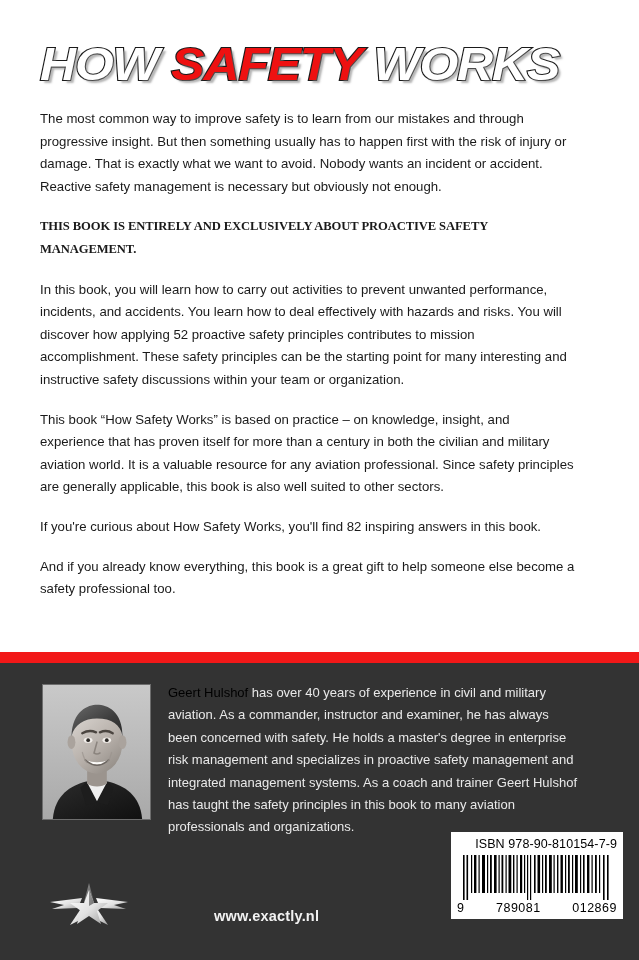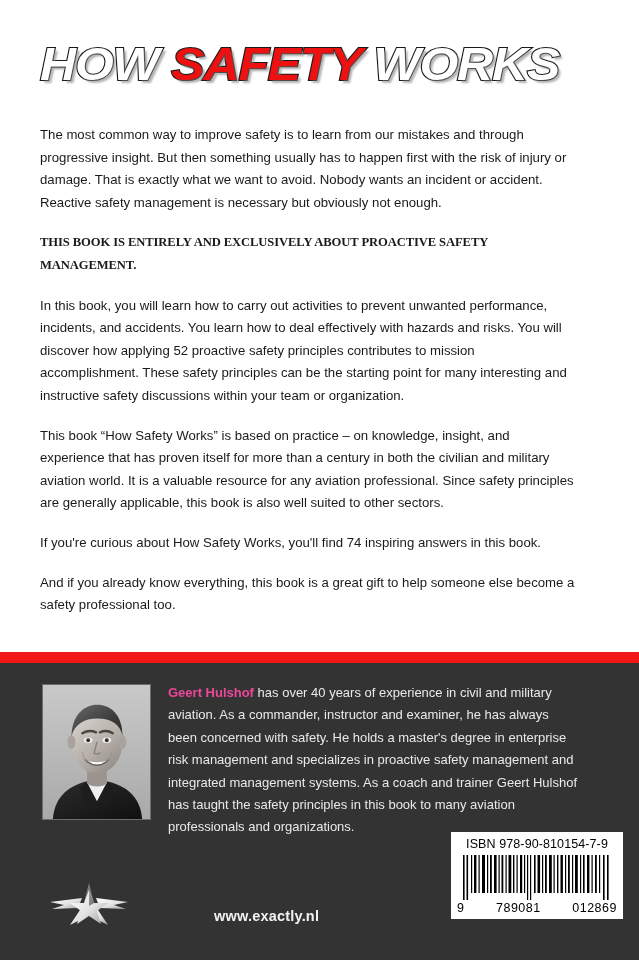--- a/index.html
+++ b/index.html
@@ -35,21 +35,21 @@
   }
   .title .r{
     color:#ee1111;
     -webkit-text-stroke:2.2px #1a1a1a;
     paint-order:stroke fill;
     text-shadow:3px 3px 2px rgba(120,120,120,.55);
   }
 
   
   .body-copy{
-    position:absolute; left:40px; top:124px; width:537px;
+    position:absolute; left:40px; top:108px; width:537px;
     color:#1a1a1a;
   }
   .body-copy p{
     font-size:13.2px;
     line-height:22.6px;
     margin-bottom:17px;
     text-align:left;
   }
   .body-copy p.lead-bold{
     font-weight:bold;
@@ -80,30 +80,30 @@
   }
   .author-photo svg{ display:block; width:100%; height:100%; }
 
   
   .bio{
     position:absolute; left:168px; top:682px; width:412px;
     color:#e9e9e9;
     font-size:13px;
     line-height:22.4px;
   }
-  .bio b{ font-weight:bold; color:#ec4899; }
+  .bio b{ font-weight:normal; color:#000000; }
 
   
   .isbn-box{
     position:absolute; left:451px; top:832px; width:172px; height:87px;
     background:#ffffff;
     padding:5px 6px 3px 6px;
   }
   .isbn-text{
-    text-align:center;
+    text-align:right;
     font-size:12.5px;
     color:#000;
     letter-spacing:.1px;
     line-height:15px;
     margin-bottom:3px;
   }
   .barcode{
     height:45px; width:152px; margin:0 auto;
     display:block;
   }
@@ -140,21 +140,21 @@
       <span class="r">SAFETY</span>
       <span class="w">WORKS</span>
     </div>
   </div>
 
   <div class="body-copy">
     <p>The most common way to improve safety is to learn from our mistakes and through progressive insight. But then something usually has to happen first with the risk of injury or damage. That is exactly what we want to avoid. Nobody wants an incident or accident. Reactive safety management is necessary but obviously not enough.</p>
     <p class="lead-bold">THIS BOOK IS ENTIRELY AND EXCLUSIVELY ABOUT PROACTIVE SAFETY MANAGEMENT.</p>
     <p>In this book, you will learn how to carry out activities to prevent unwanted performance, incidents, and accidents. You learn how to deal effectively with hazards and risks. You will discover how applying 52 proactive safety principles contributes to mission accomplishment. These safety principles can be the starting point for many interesting and instructive safety discussions within your team or organization.</p>
     <p>This book “How Safety Works” is based on practice – on knowledge, insight, and experience that has proven itself for more than a century in both the civilian and military aviation world. It is a valuable resource for any aviation professional. Since safety principles are generally applicable, this book is also well suited to other sectors.</p>
-    <p>If you're curious about How Safety Works, you'll find 74 inspiring answers in this book.</p>
+    <p>If you're curious about How Safety Works, you'll find 82 inspiring answers in this book.</p>
     <p>And if you already know everything, this book is a great gift to help someone else become a safety professional too.</p>
   </div>
 
   <div class="red-bar"></div>
 
   <div class="dark-panel"></div>
 
   <div class="author-photo">
     <svg viewBox="0 0 109 136" preserveAspectRatio="none" aria-hidden="true">
       <defs>

